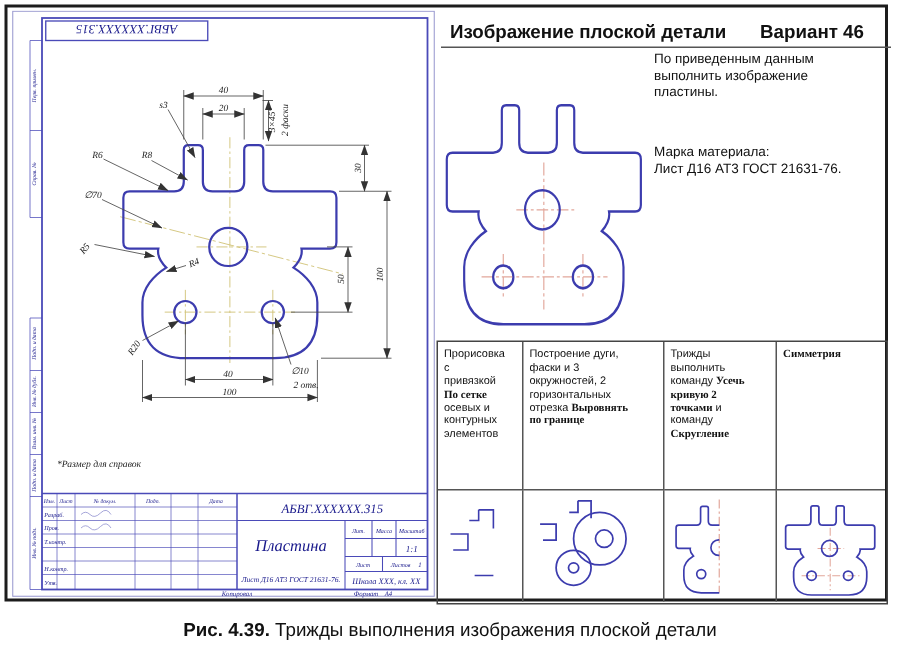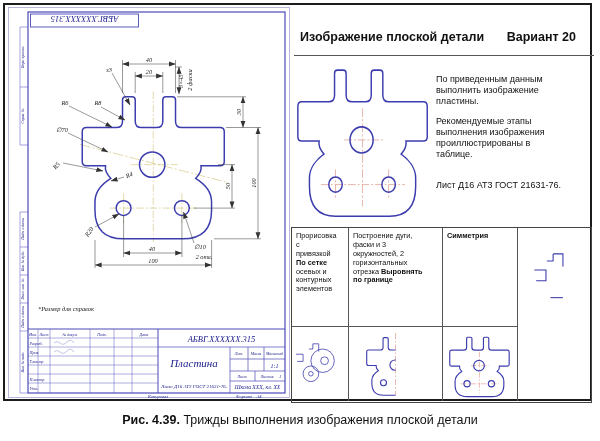--- a/index.html
+++ b/index.html
@@ -5,36 +5,36 @@
   html,body{margin:0;padding:0;background:#fff;}
   .page{position:relative;width:600px;height:441px;background:#fff;overflow:hidden;
         font-family:"Liberation Sans",sans-serif;color:#111;}
   .outer-border{position:absolute;left:3px;top:3px;width:589px;height:398px;
         border:2px solid #1c1c1c;box-sizing:border-box;background:#fff;}
   svg text{user-select:none;}
   .sheet{position:absolute;left:8px;top:7px;}
   .dimtxt{font-family:"Liberation Serif",serif;font-style:italic;fill:#222;}
   .tbtxt{font-family:"Liberation Serif",serif;font-style:italic;fill:#1a1a8c;}
   .panel{position:absolute;left:294px;top:6px;width:300px;height:396px;}
-  .panel-title-row{display:flex;justify-content:space-between;align-items:flex-start;
+  .panel-title-row{display:flex;justify-content:space-between;align-items:flex-end;
         height:22px;border-bottom:1px solid #555;padding:0 18px 3px 6px;
-        font-weight:bold;font-size:12.5px;margin-top:24px;}
+        font-weight:bold;font-size:12.5px;}
   .preview{position:absolute;left:0px;top:50px;}
   .task-text{position:absolute;left:142px;top:28px;width:132px;
-        font-size:9px;line-height:1.2;margin-top:40px;}
+        font-size:9px;line-height:1.2;}
   .task-text p{margin:0 0 0 0;}
   .task-text .gap{height:10px;}
   .steps-table{position:absolute;left:-3px;top:221px;width:301px;height:176px;
         display:grid;grid-template-columns:57px 94px 75px 72px;
         grid-template-rows:99px 74px;border:1px solid #444;box-sizing:border-box;}
   .steps-table .cell{border-right:1px solid #555;border-bottom:1px solid #555;
         padding:4px 18px 0 4px;font-size:7.3px;line-height:1.22;box-sizing:border-box;overflow:hidden;}
   .steps-table .cell:nth-child(4n){border-right:none;}
   .steps-table .imgcell{border-bottom:none;display:flex;align-items:center;justify-content:center;padding:0;}
-  .steps-table b{display:inline;}
+  .steps-table b{display:inline;font-family:Liberation Serif, serif;}
   .caption{position:absolute;left:0;top:413px;width:100%;text-align:center;
         font-size:12.5px;color:#111;}
   .caption b{font-weight:bold;margin-top:32px;}
 </style>
 </head>
 <body>
 
 <div class="page">
   <div class="outer-border"></div>
 
@@ -199,21 +199,21 @@
       <text class="tbtxt" x="272" y="371" font-size="4.5" text-anchor="middle">1</text>
       <text class="tbtxt" x="150" y="390.5" font-size="4.5" text-anchor="middle">Копировал</text>
       <text class="tbtxt" x="236" y="390.5" font-size="4.5" text-anchor="middle">Формат</text>
       <text class="tbtxt" x="251" y="390.5" font-size="4.5" text-anchor="middle">А4</text>
     </g>
   </svg>
 
   <div class="panel">
     <div class="panel-title-row">
       <span>Изображение плоской детали</span>
-      <span>Вариант  20</span>
+      <span>Вариант  46</span>
     </div>
 
     <svg class="preview" width="140" height="170" viewBox="0 0 145 156" preserveAspectRatio="none">
       <g stroke="#e2a79b" stroke-width="0.8" stroke-dasharray="8 2 2 2" fill="none">
         <line x1="71" y1="48" x2="71" y2="138"></line>
         <line x1="52" y1="77" x2="92" y2="77"></line>
         <line x1="28" y1="118" x2="115" y2="118"></line>
         <line x1="43" y1="104" x2="43" y2="132"></line>
         <line x1="98" y1="104" x2="98" y2="132"></line>
       </g>
@@ -221,32 +221,35 @@
         <path d="M10,42 L36,42 C40,42 42,40 42,36 L42,16 Q42,13 45,13 L51,13 Q54,13 54,16 L54,36 C54,40 56,42 60,42 L74,42 C78,42 80,40 80,36 L80,16 Q80,13 83,13 L89,13 Q92,13 92,16 L92,36 C92,40 94,42 98,42 L134,42 Q138,42 138,46 L138,74 Q138,78 134,78 L116,78 C117,83 114,87 111,90 C119,95 126,103 126,112 L126,120 Q126,147 99,147 L43,147 Q16,147 16,120 L16,112 C16,103 23,95 31,90 C28,87 25,83 26,78 L8,78 Q4,78 4,74 L4,46 Q4,42 8,42 Z"></path>
         <circle cx="70" cy="77" r="12"></circle>
         <circle cx="43" cy="118" r="7"></circle>
         <circle cx="98" cy="118" r="7"></circle>
       </g>
     </svg>
 
     <div class="task-text">
       <p>По приведенным данным выполнить изображение пластины.</p>
       <div class="gap"></div>
-      <p>Рекомендуемые этапы выполнения изображения проиллюстрированы в таблице.</p>
       <div class="gap"></div>
       <div class="gap"></div>
+      <p>Марка материала:</p>
       <p>Лист Д16 АТ3 ГОСТ 21631-76.</p>
     </div>
 
     <div class="steps-table">
       <div class="cell">
         <span>Прорисовка с привязкой </span><b>По сетке</b><span> осевых и контурных элементов</span>
       </div>
       <div class="cell">
         <span>Построение дуги, фаски и 3 окружностей, 2 горизонтальных отрезка </span><b>Выровнять по границе</b>
+      </div>
+      <div class="cell">
+        <span>Трижды выполнить команду </span><b>Усечь кривую 2 точками</b><span> и команду </span><b>Скругление</b>
       </div>
       <div class="cell">
         <b>Симметрия</b>
       </div>
 
       <div class="cell imgcell">
         <svg width="50" height="66" viewBox="0 0 56 70" fill="none" stroke="#3c3cae" stroke-width="1.2">
           <path d="M27,8 H38 V22"></path>
             <path d="M27,8 V16 H20"></path>
           <path d="M6,26 H19 V38 H8"></path>

